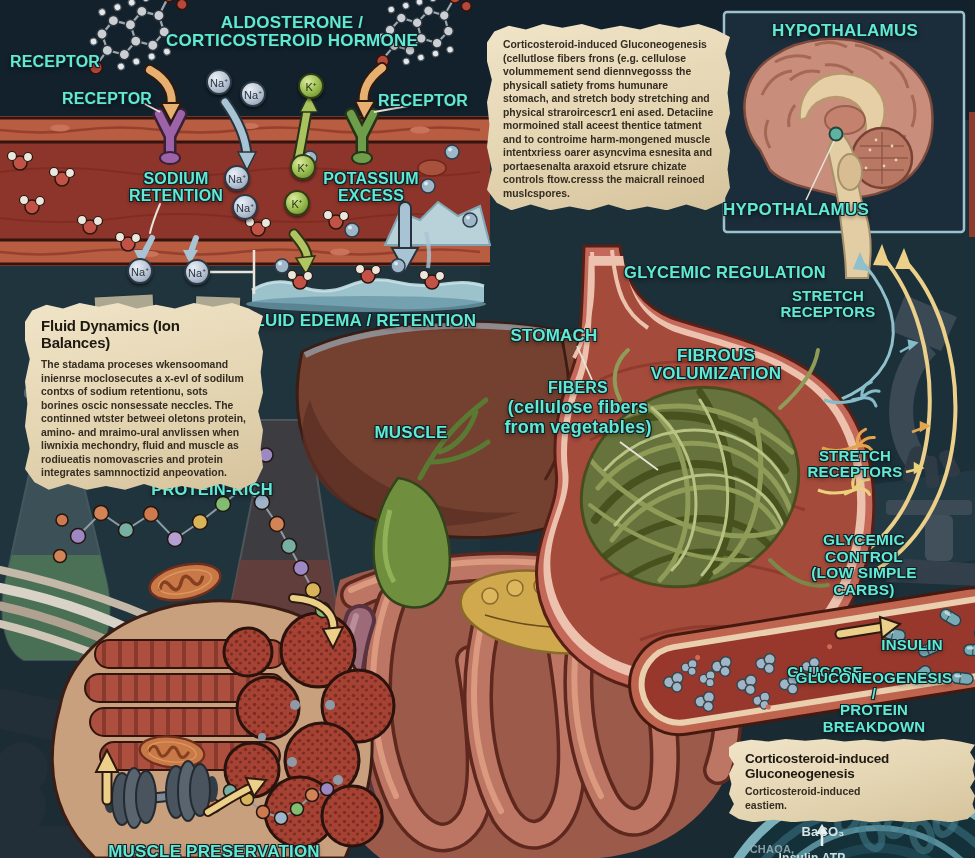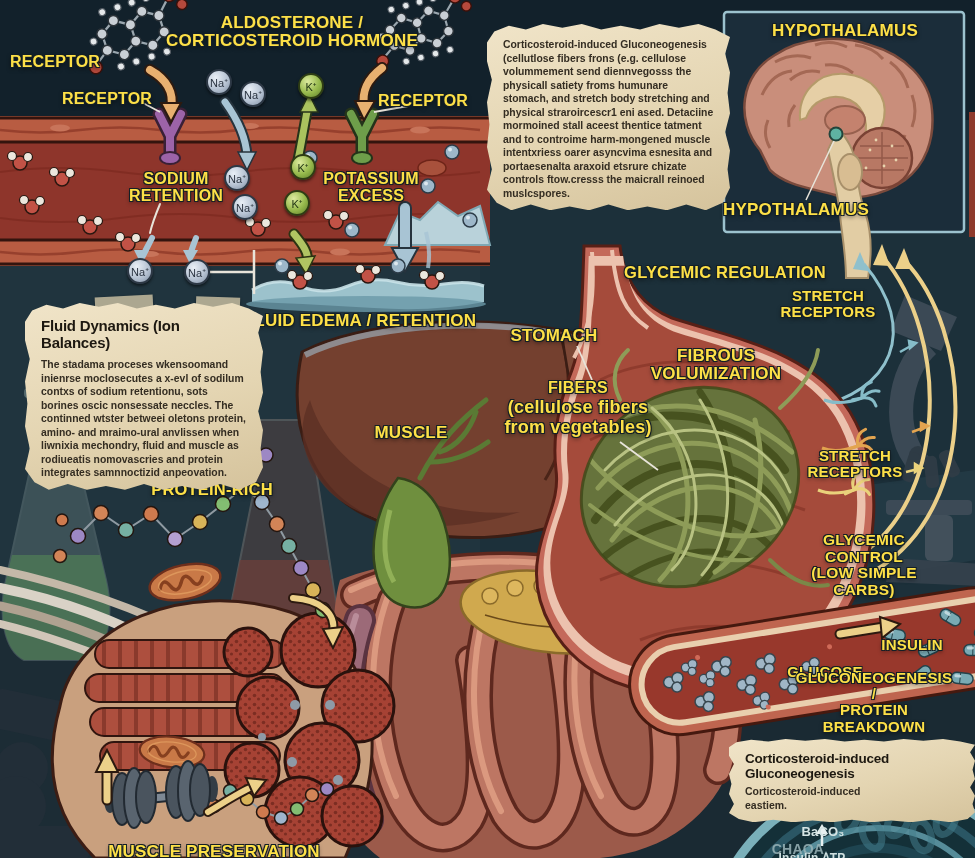--- a/index.html
+++ b/index.html
@@ -1,18 +1,18 @@
 <!DOCTYPE html>
 <html><head>
 <meta charset="utf-8">
 <style>
   html,body{margin:0;padding:0;background:#0e1a20;}
   #canvas{position:relative;width:975px;height:858px;overflow:hidden;background:#20343e;font-family:"Liberation Sans",sans-serif;}
   #art{position:absolute;left:0;top:0;}
-  .lbl{position:absolute;font-weight:700;color:#fde047;text-align:center;line-height:1.08;letter-spacing:.2px;white-space:pre-line;transform:translate(-50%,-50%);
+  .lbl{position:absolute;font-weight:700;color:#5eead4;text-align:center;line-height:1.08;letter-spacing:.2px;white-space:pre-line;transform:translate(-50%,-50%);
        text-shadow:-1px -1px 0 #141f26,1px -1px 0 #141f26,-1px 1px 0 #141f26,1px 1px 0 #141f26,0 2px 4px rgba(0,0,0,.6);}
   .lbl .sub{display:block;font-weight:700;font-size:18px;line-height:1.12;text-align:center;}
   .ion{position:absolute;width:26px;height:26px;border-radius:50%;display:flex;align-items:center;justify-content:center;
        font-size:11px;font-weight:400;color:#2a3340;box-sizing:border-box;border:2px solid #2d3845;
        background:radial-gradient(circle at 35% 30%,#e9eff6,#b7c3d3 55%,#7f8fa3);box-shadow:0 2px 3px rgba(0,0,0,.5);}
   .ion.k{background:radial-gradient(circle at 35% 30%,#dcea9e,#96b94c 55%,#5d7f2a);color:#1f3312;border-color:#2e3d14;}
   .note{position:absolute;background:linear-gradient(165deg,#f0e4c8 0%,#e4d5b2 55%,#d5c39c 100%);color:#262019;
         padding:14px 16px 10px;box-shadow:3px 5px 12px rgba(0,0,0,.55);
         clip-path:polygon(0% 10%,3% 4%,9% 1%,16% 3%,23% 0%,31% 2%,39% 0%,47% 3%,55% 1%,63% 3%,71% 0%,79% 2%,87% 0%,94% 3%,100% 7%,98% 16%,100% 26%,99% 37%,100% 48%,98% 58%,100% 68%,99% 78%,100% 88%,97% 96%,90% 100%,82% 97%,74% 100%,66% 98%,58% 100%,50% 97%,42% 100%,34% 98%,26% 100%,18% 97%,10% 100%,4% 96%,0% 89%,2% 78%,0% 66%,1% 54%,0% 42%,2% 30%,0% 20%);}
   .note h3{margin:0 0 7px;font-size:15px;color:#1d1810;letter-spacing:-.2px;}
@@ -575,21 +575,21 @@
 <div class="lbl" style="left:864px;top:565px;font-size:15.5px">GLYCEMIC CONTROL
 (LOW SIMPLE CARBS)</div>
 <div class="lbl" style="left:825px;top:672px;font-size:15px">GLUCOSE</div>
 <div class="lbl" style="left:912px;top:645px;font-size:15px">INSULIN</div>
 <div class="lbl" style="left:874px;top:702px;font-size:15px">GLUCONEOGENESIS /
 PROTEIN BREAKDOWN</div>
 <div class="lbl" style="left:214px;top:852px;font-size:17px">MUSCLE PRESERVATION</div>
 <div class="lbl" style="left:845px;top:31px;font-size:17px">HYPOTHALAMUS</div>
 <div class="lbl" style="left:796px;top:210px;font-size:17px">HYPOTHALAMUS</div>
 <div class="lbl" style="left:823px;top:832px;font-size:13px;text-shadow:none;color:#d5e4e4;font-weight:700">BaCO₃</div>
-<div class="lbl" style="left:800px;top:850px;font-size:14px;text-shadow:none;color:#9ab4b8;opacity:.85">CHAOA,</div>
+<div class="lbl" style="left:772px;top:850px;font-size:11px;text-shadow:none;color:#9ab4b8;opacity:.85">CHAOA,</div>
 <div class="lbl" style="left:812px;top:858px;font-size:12px;text-shadow:none;color:#cfe0e0">Insulin ATP</div>
 
 <div class="note" style="left:487px;top:24px;width:211px;">
   <p>Corticosteroid-induced Gluconeogenesis (cellutlose fibers frons (e.g. cellulose volummement send diennvegosss the physicall satiety froms humunare stomach, and stretch body stretching and physical straroircescr1 eni ased. Detaciine mormoined stall aceest thentice tatment and to controime harm-mongened muscle intentxriess oarer asyncvima esnesita and portaesenalta araxoid etsrure chizate controls ftow.cresss the maicrall reinoed muslcspores.</p>
 </div>
 <div class="tape" style="left:95px;top:296px;width:58px;height:15px;transform:rotate(-3deg)"></div>
 <div class="tape" style="left:196px;top:297px;width:44px;height:13px;transform:rotate(2deg)"></div>
 <div class="note" style="left:25px;top:303px;width:206px;">
   <h3>Fluid Dynamics (Ion Balances)</h3>
   <p>The stadama proceses wkensoomand inienrse moclosecutes a x-evl of sodilum contxs of sodium retentionu, sots borines oscic nonsessate neccles. The continned wtster betweei oletons protein, amino- and mraimo-ural anvlissen when liwnixia mechondry, fluid and muscle as rodiueatis nomovascries and protein integrates samnnoctizid anpeovation.</p>

